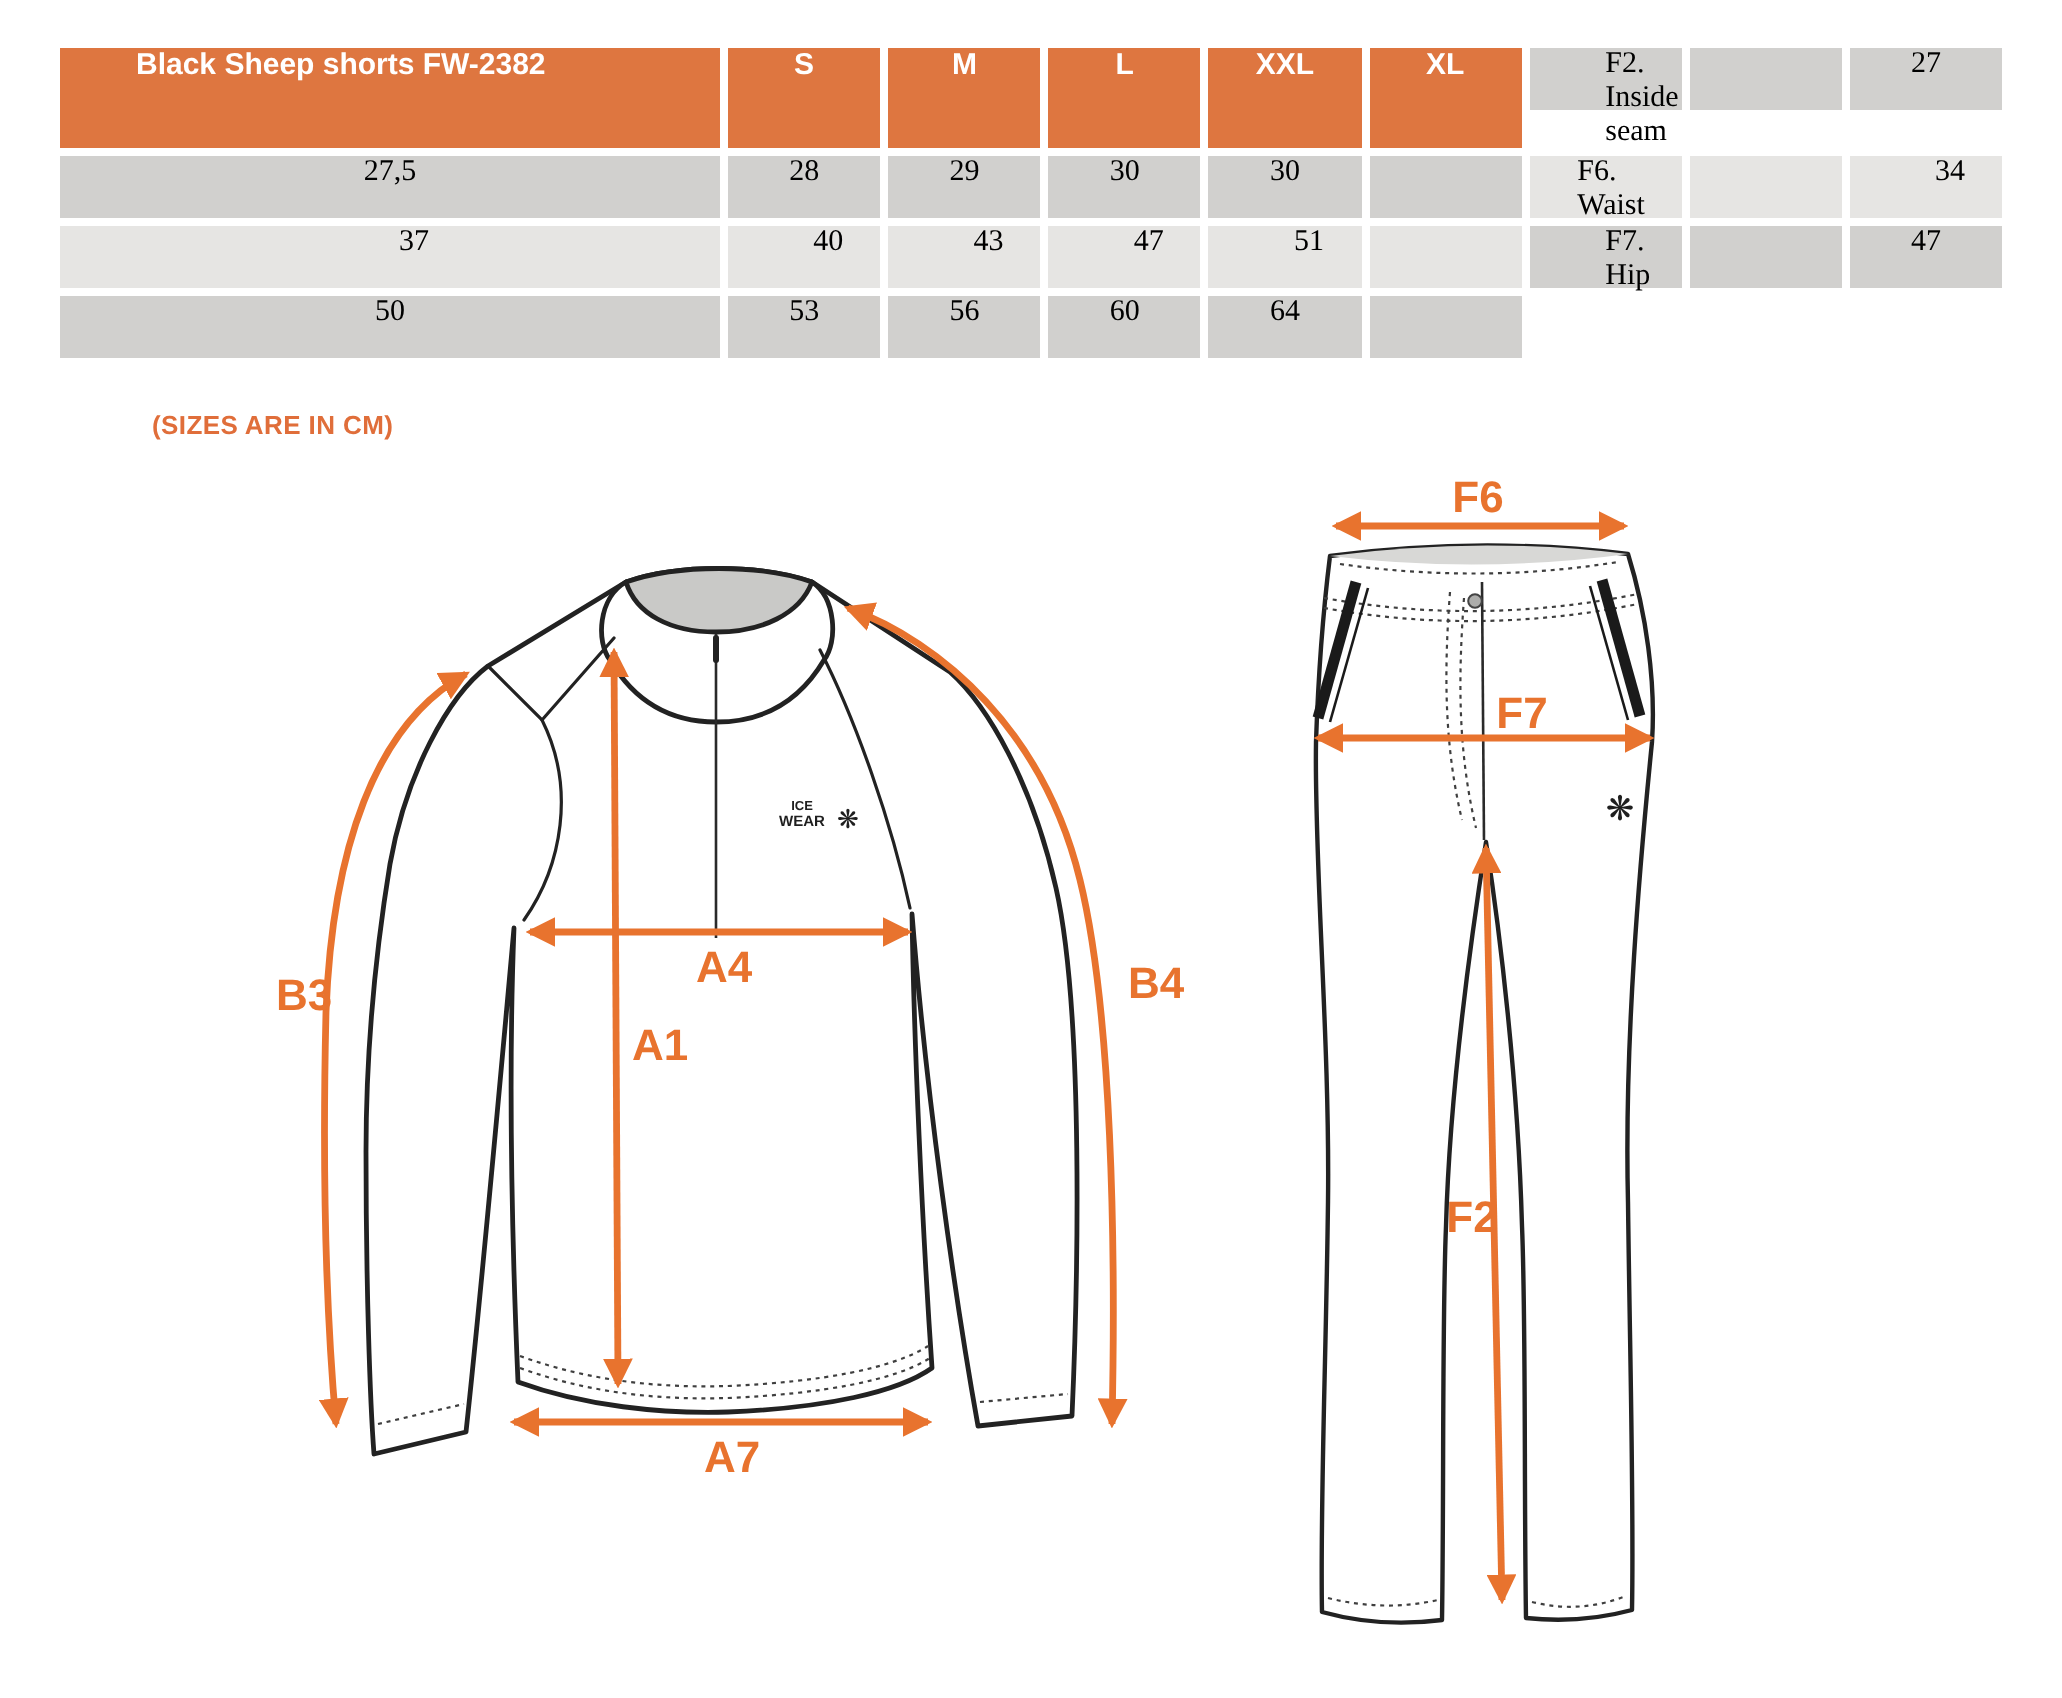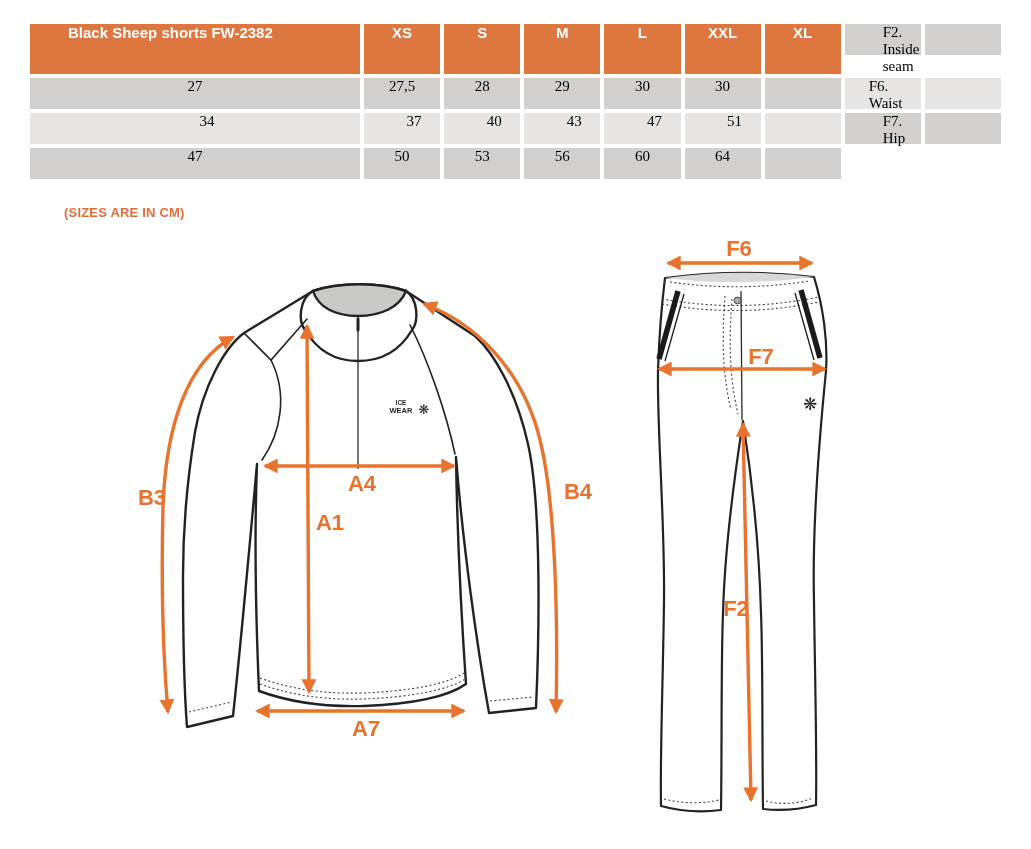--- a/index.html
+++ b/index.html
@@ -15,21 +15,21 @@
   .size-table{position:absolute;left:30px;top:24px;width:971px;
               display:grid;grid-template-columns:330px repeat(8,1fr);gap:4px;}
   .cell{display:flex;align-items:flex-start;justify-content:center;}
   .th{background:var(--header-bg);color:var(--header-text);font-weight:bold;
       font-size:15px;height:50px;}
   .th-title{justify-content:flex-start;padding-left:38px;box-sizing:border-box;}
   .td{height:31px;font-family:Liberation Serif, serif;font-size:15px;color:var(--cell-text);}
   .td-label{justify-content:flex-start;padding-left:38px;box-sizing:border-box;}
   .r-dark{background:var(--row-dark);} .r-light{background:var(--row-light);padding-left:24px;}
   
-  .sizes-note{position:absolute;left:64px;top:205px;color:var(--note-text);
+  .sizes-note{position:absolute;left:76px;top:205px;color:var(--note-text);
               font-size:13px;font-weight:bold;letter-spacing:.2px;}
   
   .shirt-svg{position:absolute;left:135px;top:250px;}
   .pants-svg{position:absolute;left:645px;top:240px;}
   .g{stroke:var(--line);stroke-width:2.4;fill:#ffffff;stroke-linejoin:round;stroke-linecap:round;}
   .seam{stroke:var(--line);stroke-width:1.6;fill:none;stroke-linecap:round;}
   .dash{stroke:#3f3f3f;stroke-width:1.1;fill:none;stroke-dasharray:2 2.4;}
   .thinline{stroke:#2a2a2a;stroke-width:1.3;fill:none;}
   .pocket{stroke:#1a1a1a;stroke-width:5.5;fill:none;stroke-linecap:butt;}
   .pocket-thin{stroke:#1a1a1a;stroke-width:1.3;fill:none;}
@@ -42,21 +42,20 @@
 </style>
 </head>
 <body>
 
 <div class="page">
 
   <div class="size-table">
     <div class="cell th th-title">
       <span>Black Sheep shorts FW-2382</span>
     </div>
-    <div class="cell th">XS</div>
     <div class="cell th">S</div>
     <div class="cell th">M</div>
     <div class="cell th">L</div>
     <div class="cell th">XXL</div>
     <div class="cell th">XL</div>
 
     <div class="cell td td-label r-dark">F2. Inside seam</div>
     <div class="cell td r-dark"></div>
     <div class="cell td r-dark">27</div>
     <div class="cell td r-dark">27,5</div>

